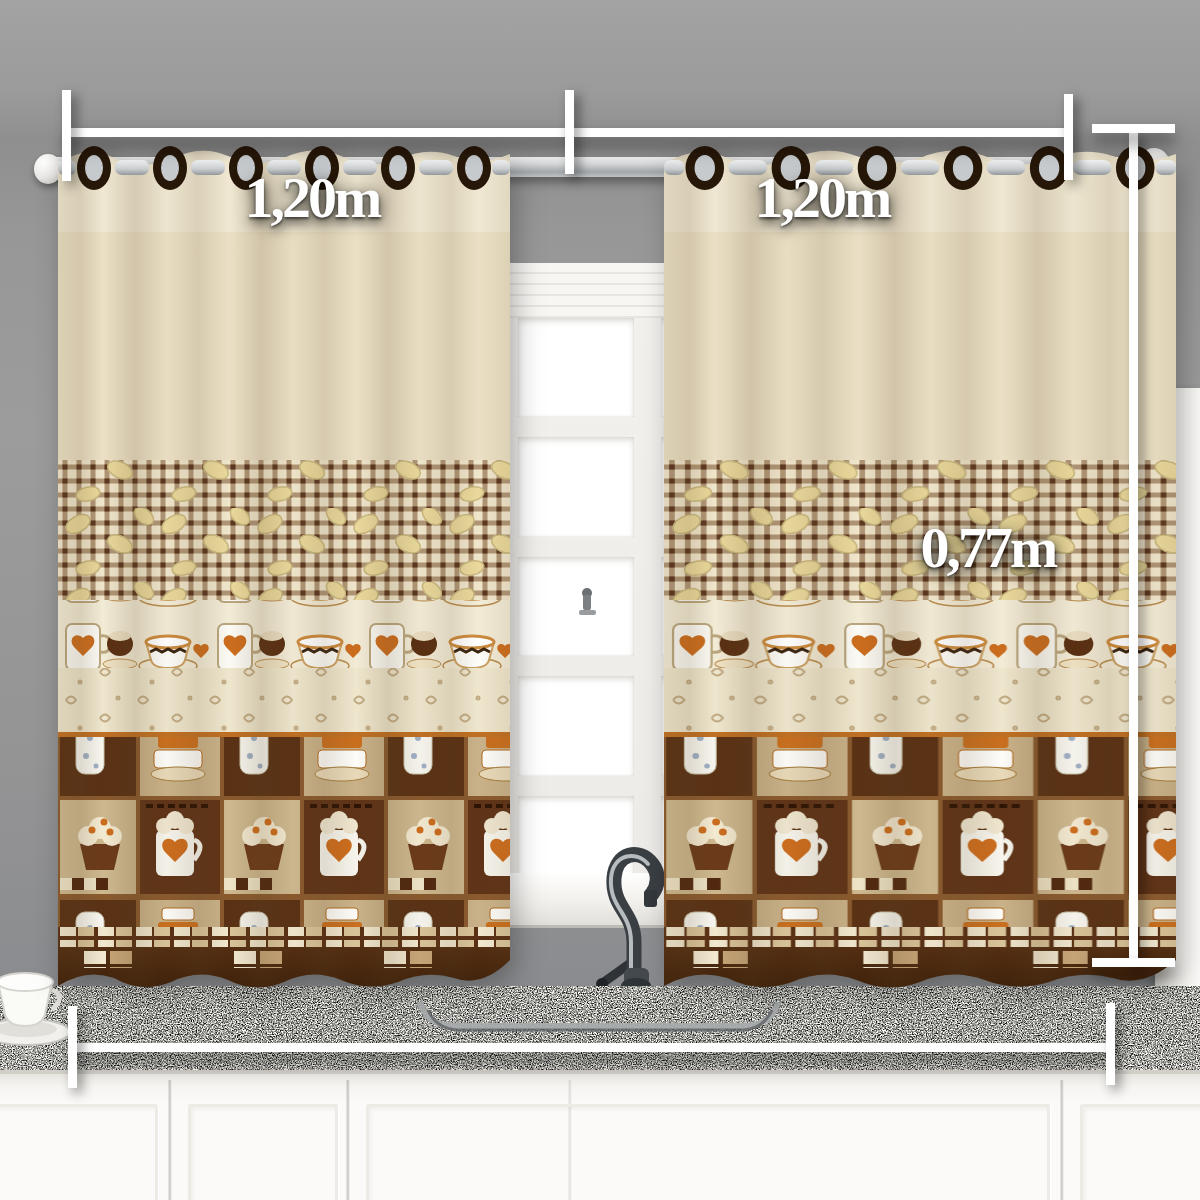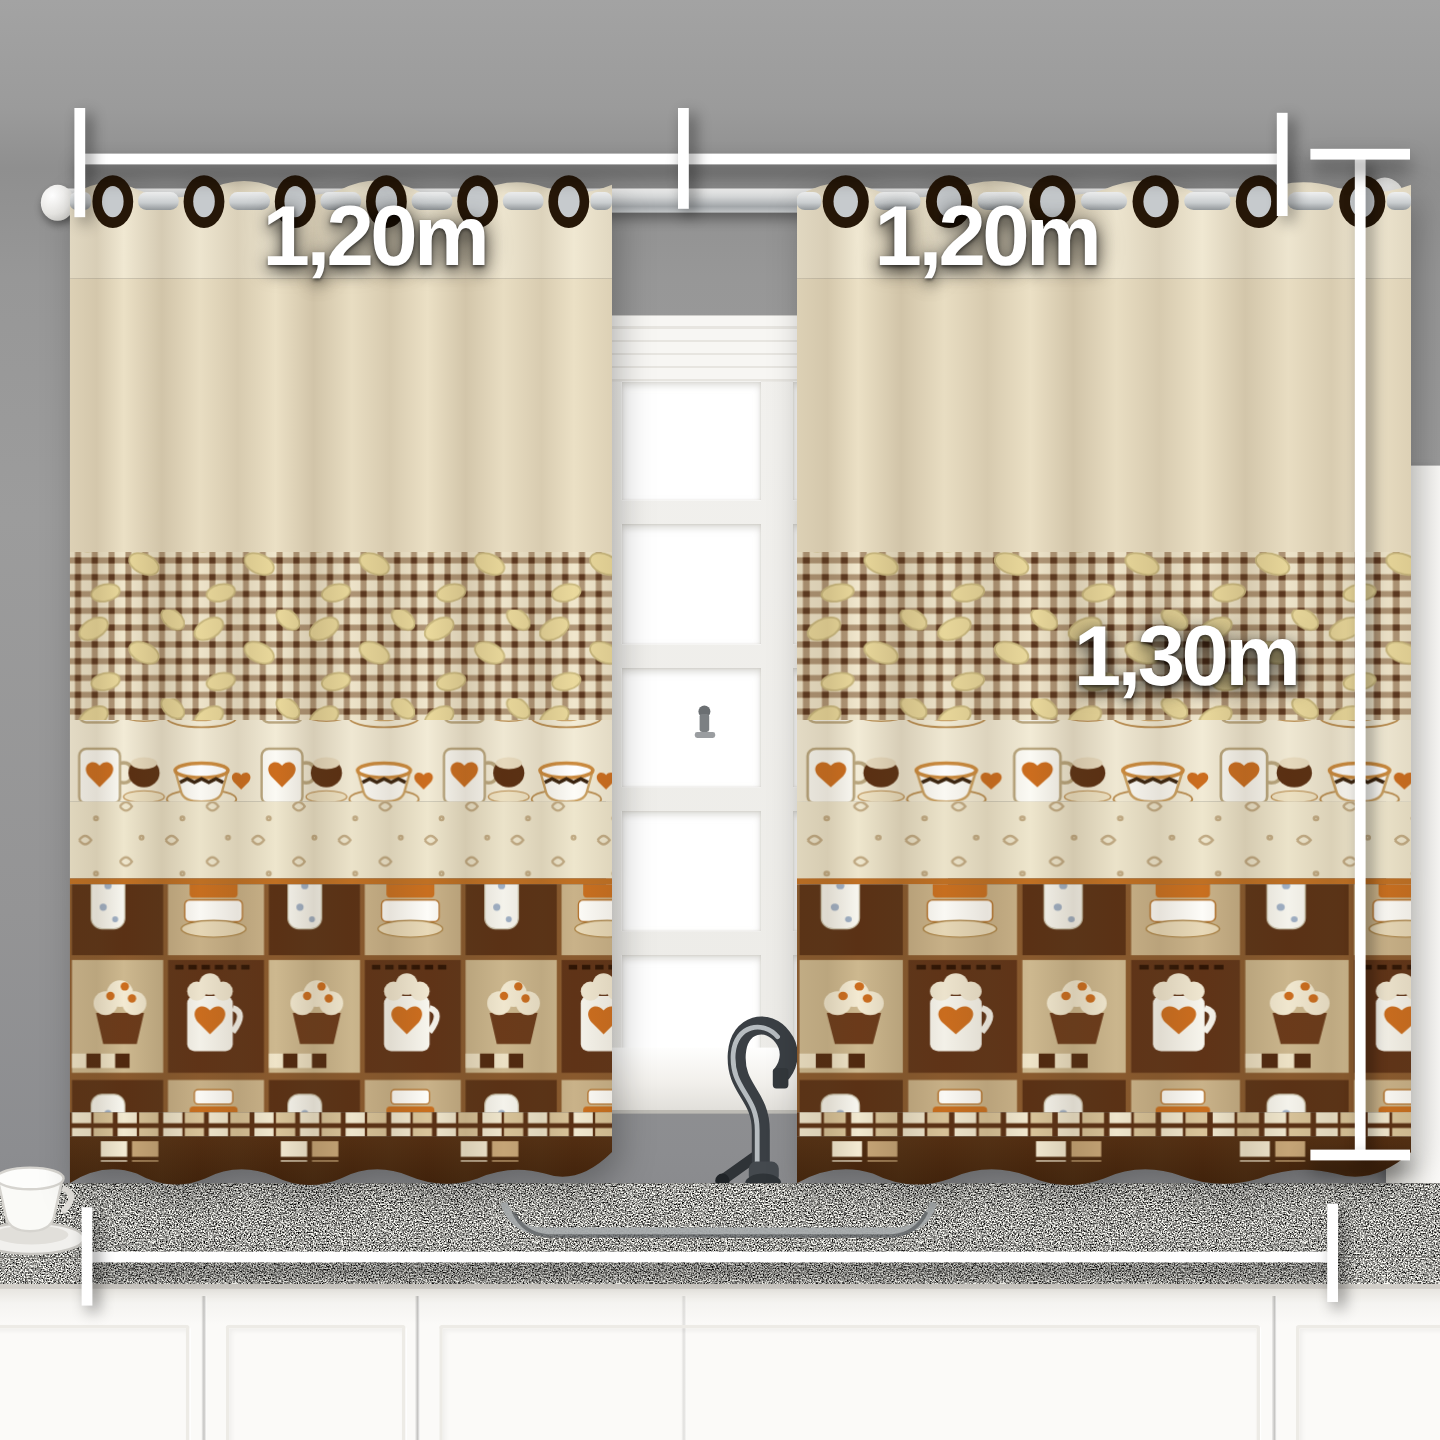--- a/index.html
+++ b/index.html
@@ -52,23 +52,23 @@
   .finial-right { left:1138px; top:148px; width:32px; height:34px; }
 
   .panel-svg { position:absolute; top:138px; height:864px;
     filter:drop-shadow(6px 10px 14px rgba(0,0,0,.28)); }
 
   
   .dim { position:absolute; background:#ffffff; }
   .dim-h { box-shadow:0 10px 16px rgba(0,0,0,.5); }
   .dim-v { box-shadow:5px 5px 12px rgba(0,0,0,.45); }
   .dim-label { position:absolute; transform:translate(-50%,-50%);
-    color:#ffffff; font-weight:bold; font-size:71px; letter-spacing:-3px;
+    color:#ffffff; font-weight:bold; font-size:58px; letter-spacing:-3px;
     white-space:nowrap;
-    text-shadow:0 5px 12px rgba(0,0,0,.7), 0 0 22px rgba(0,0,0,.4), 0 2px 3px rgba(0,0,0,.55); }
+    text-shadow:0 5px 12px rgba(0,0,0,.7), 0 0 22px rgba(0,0,0,.4), 0 2px 3px rgba(0,0,0,.55);font-family:Liberation Serif, serif; }
 </style>
 </head>
 <body>
 
 <svg width="0" height="0" style="position:absolute" aria-hidden="true">
   <defs>
     <clipPath id="pclip">
       <path d="M0,26 Q28,6 56,20 Q85,32 113,22 Q141,6 170,18 Q198,30 226,20 Q254,6 283,18 Q311,32 340,22 Q368,8 396,18 Q424,28 452,16 L452,822 Q424,850 396,840 Q368,832 340,844 Q311,854 283,842 Q254,830 226,844 Q198,856 170,842 Q141,830 113,844 Q84,856 56,840 Q28,830 0,848 Z"></path>
     </clipPath>
 
@@ -347,16 +347,16 @@
     <div class="dim dim-v" style="left:1129px; top:132px; width:9px; height:830px"></div>
     <div class="dim dim-h" style="left:1092px; top:124px; width:83px; height:9px"></div>
     <div class="dim dim-h" style="left:1092px; top:958px; width:83px; height:9px"></div>
 
     <div class="dim dim-h" style="left:72px; top:1043px; width:1041px; height:9px"></div>
     <div class="dim dim-v" style="left:68px;   top:1006px; width:9px; height:82px"></div>
     <div class="dim dim-v" style="left:1106px; top:1003px; width:9px; height:82px"></div>
 
     <div class="dim-label" style="left:312px; top:197px">1,20m</div>
     <div class="dim-label" style="left:822px; top:197px">1,20m</div>
-    <div class="dim-label" style="left:988px; top:547px">1,30m</div>
+    <div class="dim-label" style="left:988px; top:547px">0,77m</div>
   </div>
 
 </div>
 
 </body></html>

